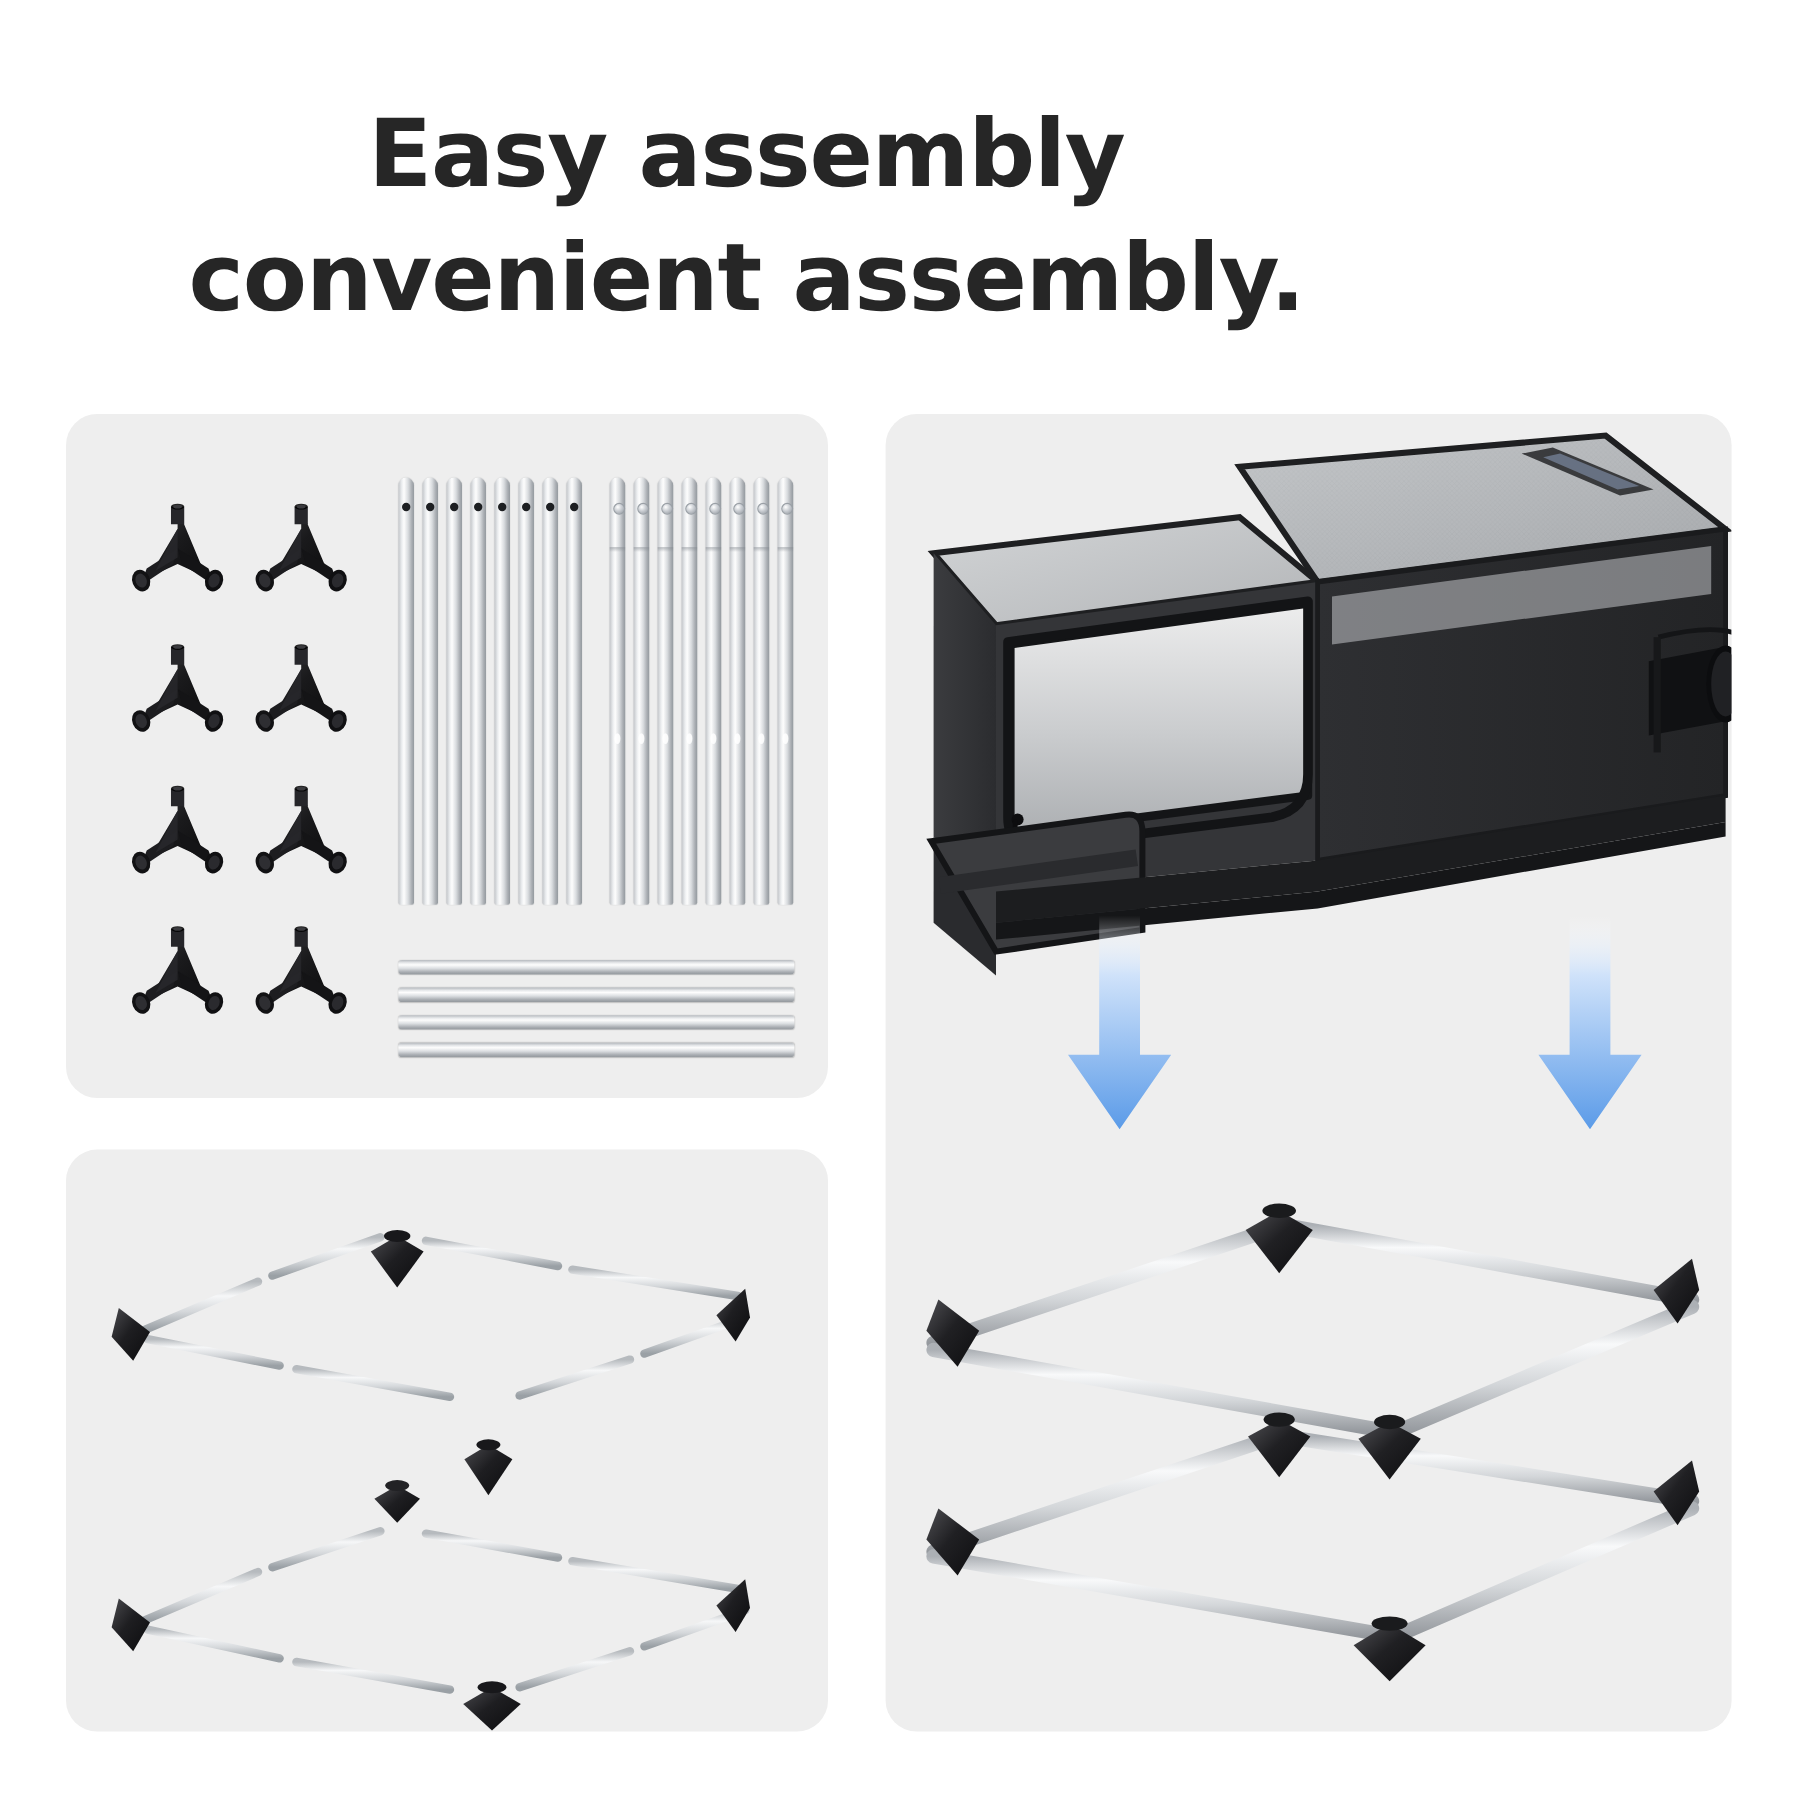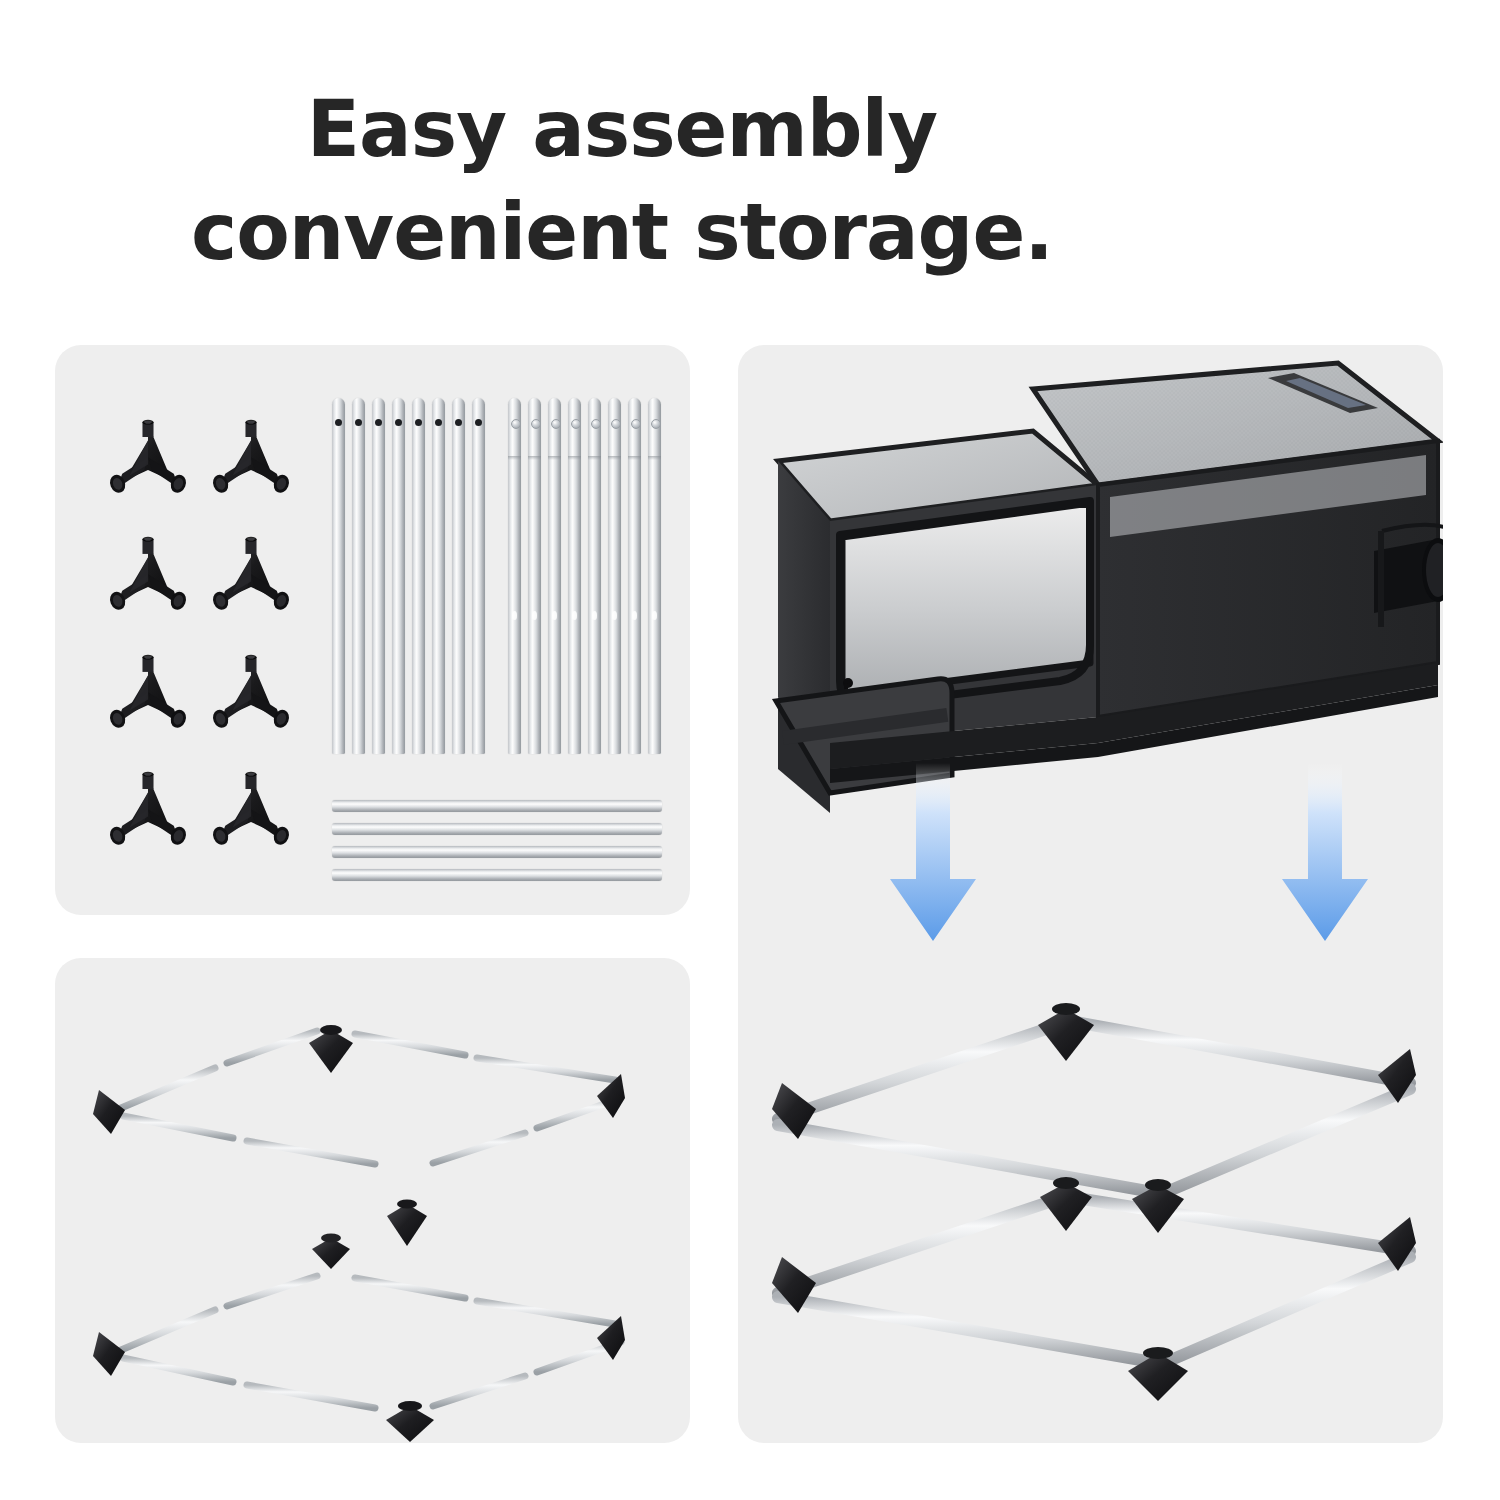--- a/index.html
+++ b/index.html
@@ -140,21 +140,21 @@
   }
 
   
   .svg-fill { position: absolute; left: 0; top: 0; width: 100%; height: 100%; }
 </style>
 </head>
 <body>
 
 <div class="headline">
   <span class="line">Easy assembly</span>
-  <span class="line">convenient storage.</span>
+  <span class="line">convenient assembly.</span>
 </div>
 
 <div class="panel" id="panel-parts">
 
   <div class="connector-grid">
 
     <svg class="connector" viewBox="0 0 100 100">
       <defs>
         <linearGradient id="cg1" x1="0" y1="0" x2="1" y2="1">
           <stop offset="0" stop-color="#3a3a3c"></stop>

